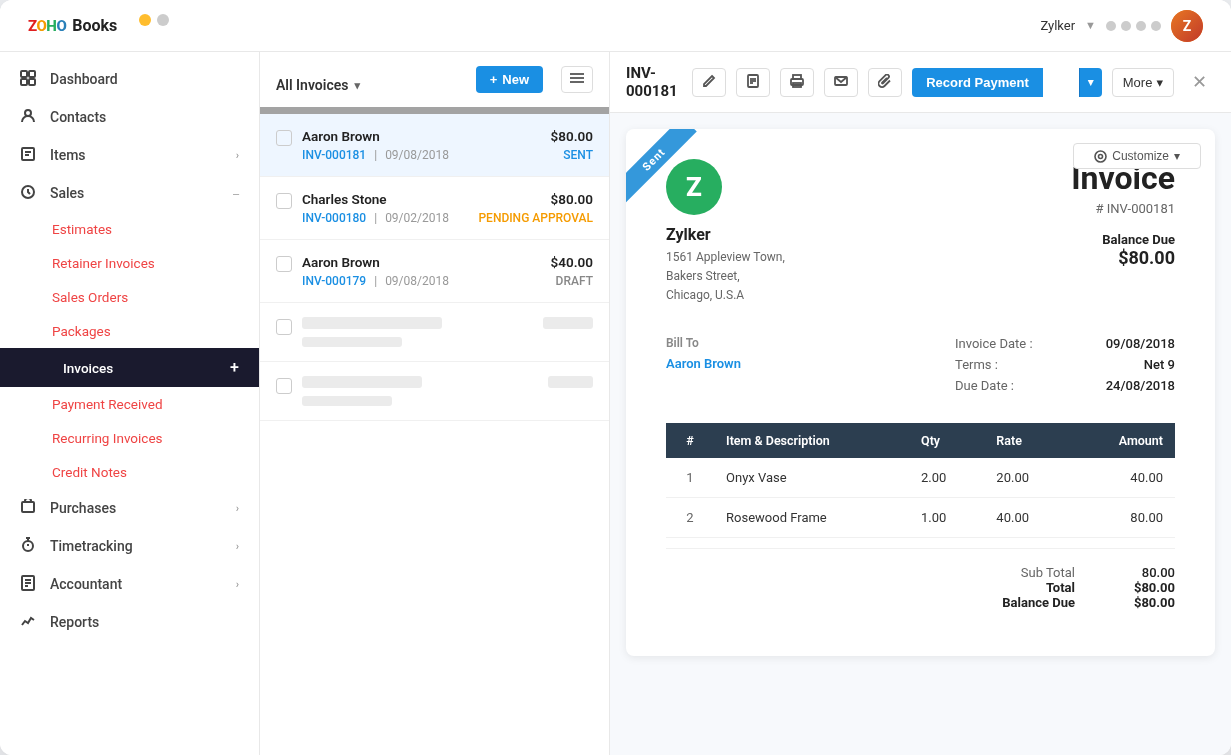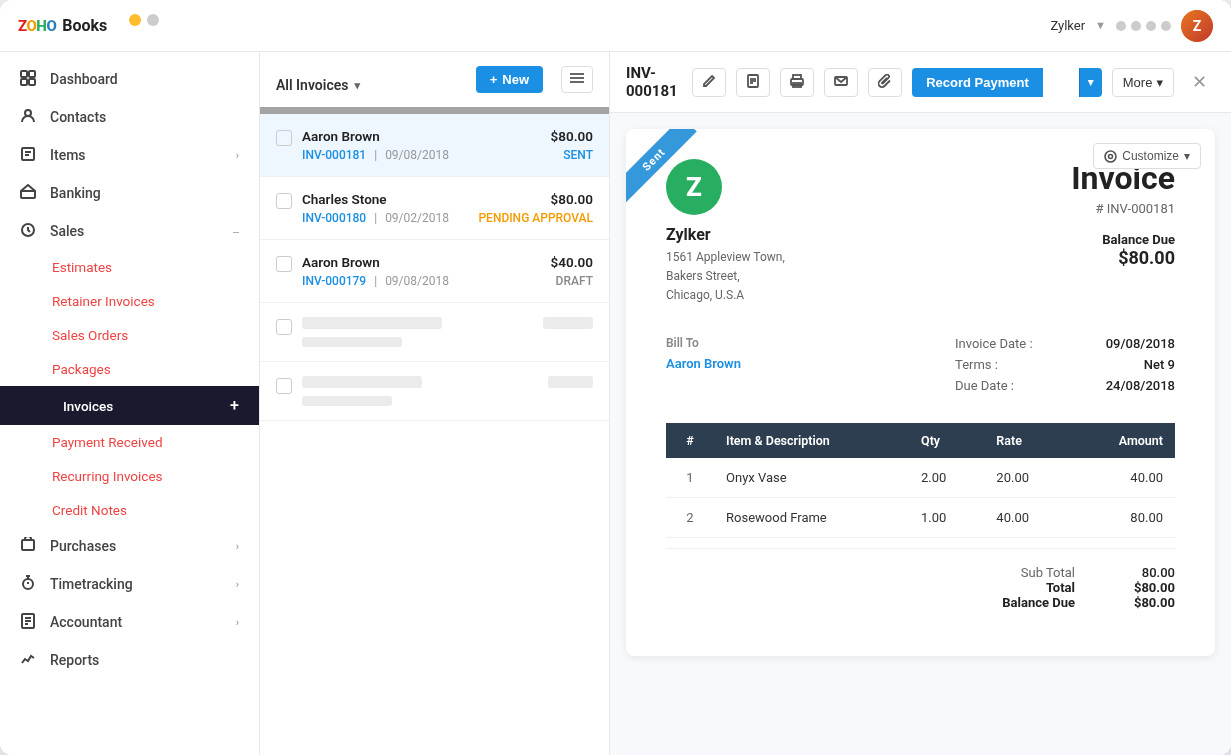--- a/index.html
+++ b/index.html
@@ -15,21 +15,21 @@
       display: flex;
       flex-direction: column;
     }
 
     
     .title-bar {
       height: 52px;
       background: #fff;
       display: flex;
       align-items: center;
-      padding: 0 18px;
+      padding: 0 28px;
       border-bottom: 1px solid #e8e8e8;
       flex-shrink: 0;
     }
     .title-bar-left { display: flex; align-items: center; gap: 10px; }
     .logo { display: flex; align-items: center; gap: 6px; }
     .logo-books { font-weight: 700; font-size: 16px; color: #222; }
     .traffic-lights { display: flex; gap: 6px; margin-left: 12px; }
     .traffic-light { width: 12px; height: 12px; border-radius: 50%; }
     .tl-yellow { background: #ffbd2e; }
     .search-bar-title {
@@ -167,21 +167,21 @@
     
     .invoice-document {
       margin: 16px; background: #fff;
       border-radius: 8px; box-shadow: 0 2px 8px rgba(0,0,0,0.08);
       overflow: hidden; position: relative;
     }
     .customize-btn {
       position: absolute; top: 14px; right: 14px;
       display: flex; align-items: center; gap: 5px;
       background: #fff; border: 1px solid #ddd; border-radius: 4px;
-      padding: 5px 10px; font-size: 12px; color: #555; cursor: pointer;
+      padding: 5px 20px; font-size: 12px; color: #555; cursor: pointer;
     }
     .sent-ribbon {
       position: absolute; top: 0; left: 0;
       width: 90px; height: 90px; overflow: hidden; z-index: 2;
     }
     .sent-ribbon-inner {
       position: absolute;
       top: 20px; left: -22px;
       width: 100px;
       background: #3498db;
@@ -298,29 +298,20 @@
           <svg class="icon-svg" viewBox="0 0 16 16">
               <rect x="2" y="2" width="12" height="12" rx="1"></rect>
               <line x1="5" y1="6" x2="11" y2="6"></line>
               <line x1="5" y1="9" x2="9" y2="9"></line>
             </svg>
         </span>
         <span>Items</span>
         <span class="chevron">›</span>
       </div>
 
-      <div class="sidebar-item">
-        <span class="icon">
-          <svg class="icon-svg" viewBox="0 0 16 16">
-              <rect x="1" y="7" width="14" height="7" rx="1"></rect>
-              <polygon points="8,1 1,7 15,7"></polygon>
-            </svg>
-        </span>
-        <span>Banking</span>
-      </div>
 
       <div class="sidebar-item">
         <span class="icon">
           <svg class="icon-svg" viewBox="0 0 16 16">
               <circle cx="8" cy="8" r="6"></circle>
               <path d="M8 5v3l2 2"></path>
             </svg>
         </span>
         <span>Sales</span>
         <span class="chevron">‒</span>

